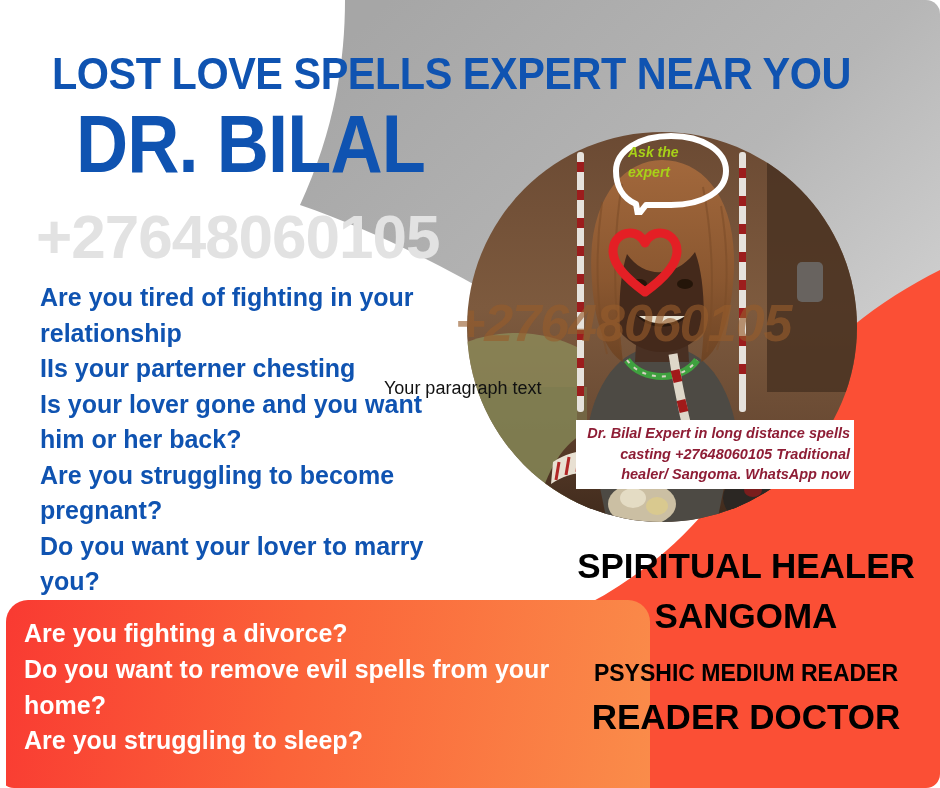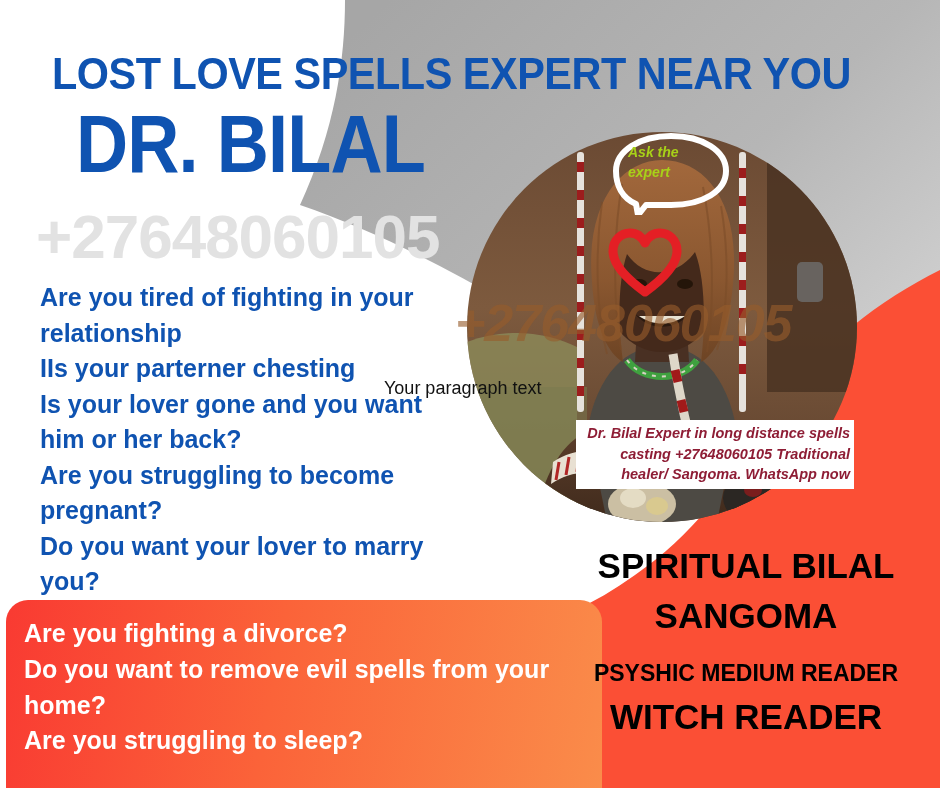--- a/index.html
+++ b/index.html
@@ -7,20 +7,21 @@
     padding: 0;
     background: #ffffff;
   }
   #poster {
     position: relative;
     width: 940px;
     height: 788px;
     overflow: hidden;
     background: #ffffff;
     font-family: "Liberation Sans", sans-serif;
+    border-radius: 14px;
     -webkit-font-smoothing: antialiased;
   }
 
   
   .shape {
     position: absolute;
   }
   #gray-wedge {
     left: 0; top: 0;
     width: 940px; height: 420px;
@@ -167,21 +168,21 @@
     color: #111111;
     font-weight: 400;
     white-space: nowrap;
   }
 
   
   #orange-panel {
     position: absolute;
     left: 6px;
     top: 600px;
-    width: 596px;
+    width: 644px;
     height: 188px;
     border-radius: 22px 22px 0 0;
     background: linear-gradient(100deg, #f93a32 0%, #fb6339 45%, #fa8c4a 100%);
     z-index: 5;
   }
   #orange-questions {
     position: absolute;
     left: 18px;
     top: 16px;
     width: 540px;
@@ -379,19 +380,19 @@
 
   <div id="orange-panel">
     <div id="orange-questions">
       <span class="q">Are you fighting a divorce?</span>
       <span class="q">Do you want to remove evil spells from your home?</span>
       <span class="q">Are you struggling to sleep?</span>
     </div>
   </div>
 
   <div id="services">
-    <span class="svc s0">SPIRITUAL BILAL</span>
+    <span class="svc s0">SPIRITUAL HEALER</span>
     <span class="svc s1">SANGOMA</span>
     <span class="svc s2">PSYSHIC MEDIUM READER</span>
-    <span class="svc s3">WITCH READER</span>
+    <span class="svc s3">READER DOCTOR</span>
   </div>
 
 </div>
 
 </body></html>

